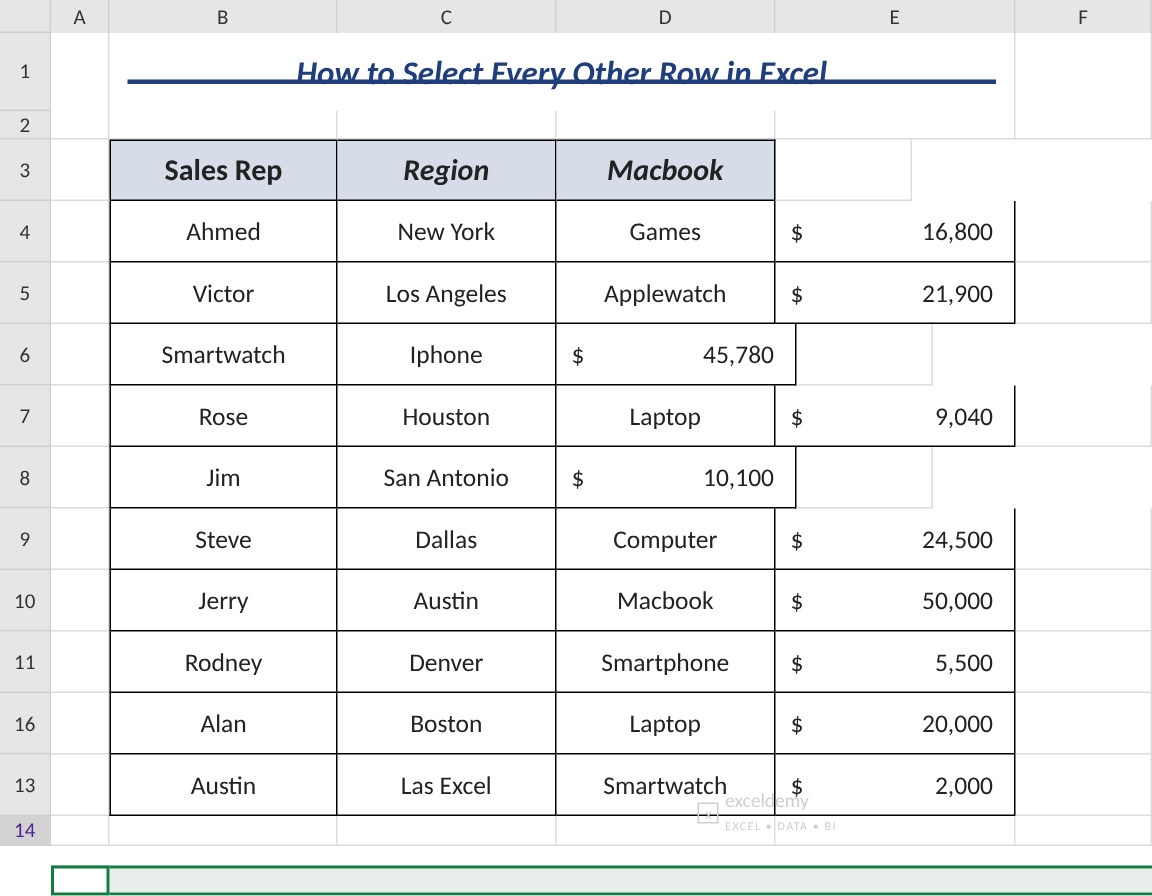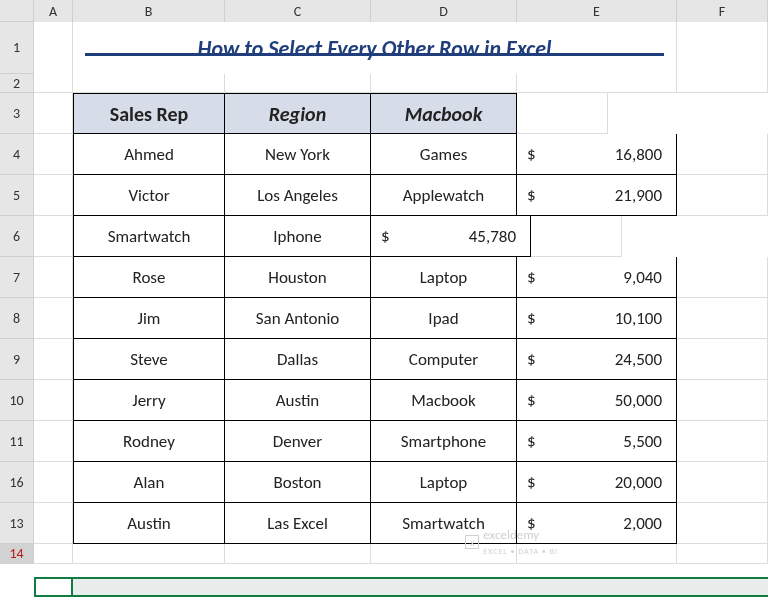--- a/index.html
+++ b/index.html
@@ -49,21 +49,21 @@
     border-bottom: 1px solid #cfcfcf;
     display: flex;
     align-items: center;
     justify-content: center;
     font-size: 14px;
     color: #333;
     background: #e6e6e6;
   }
   .row-head.selected {
     background: #d2d2d2;
-    color: #b91c1c;
+    color: #4c1d95;
   }
   .sheet {
     position: absolute;
     left: 34px; top: 22px;
     width: 734px;
     height: 575px;
   }
   .grid-row {
     display: flex;
   }
@@ -271,21 +271,20 @@
         <span class="dollar">$</span>
         <span class="amount">9,040</span>
       </div>
     <div class="cell colF"></div>
   </div>
 
   <div class="grid-row">
     <div class="cell colA"></div>
     <div class="cell colB tcell left-edge">Jim</div>
     <div class="cell colC tcell">San Antonio</div>
-    <div class="cell colD tcell">Ipad</div>
     <div class="cell colE tcell sales-cell">
         <span class="dollar">$</span>
         <span class="amount">10,100</span>
       </div>
     <div class="cell colF"></div>
   </div>
 
   <div class="grid-row">
     <div class="cell colA"></div>
     <div class="cell colB tcell left-edge">Steve</div>

